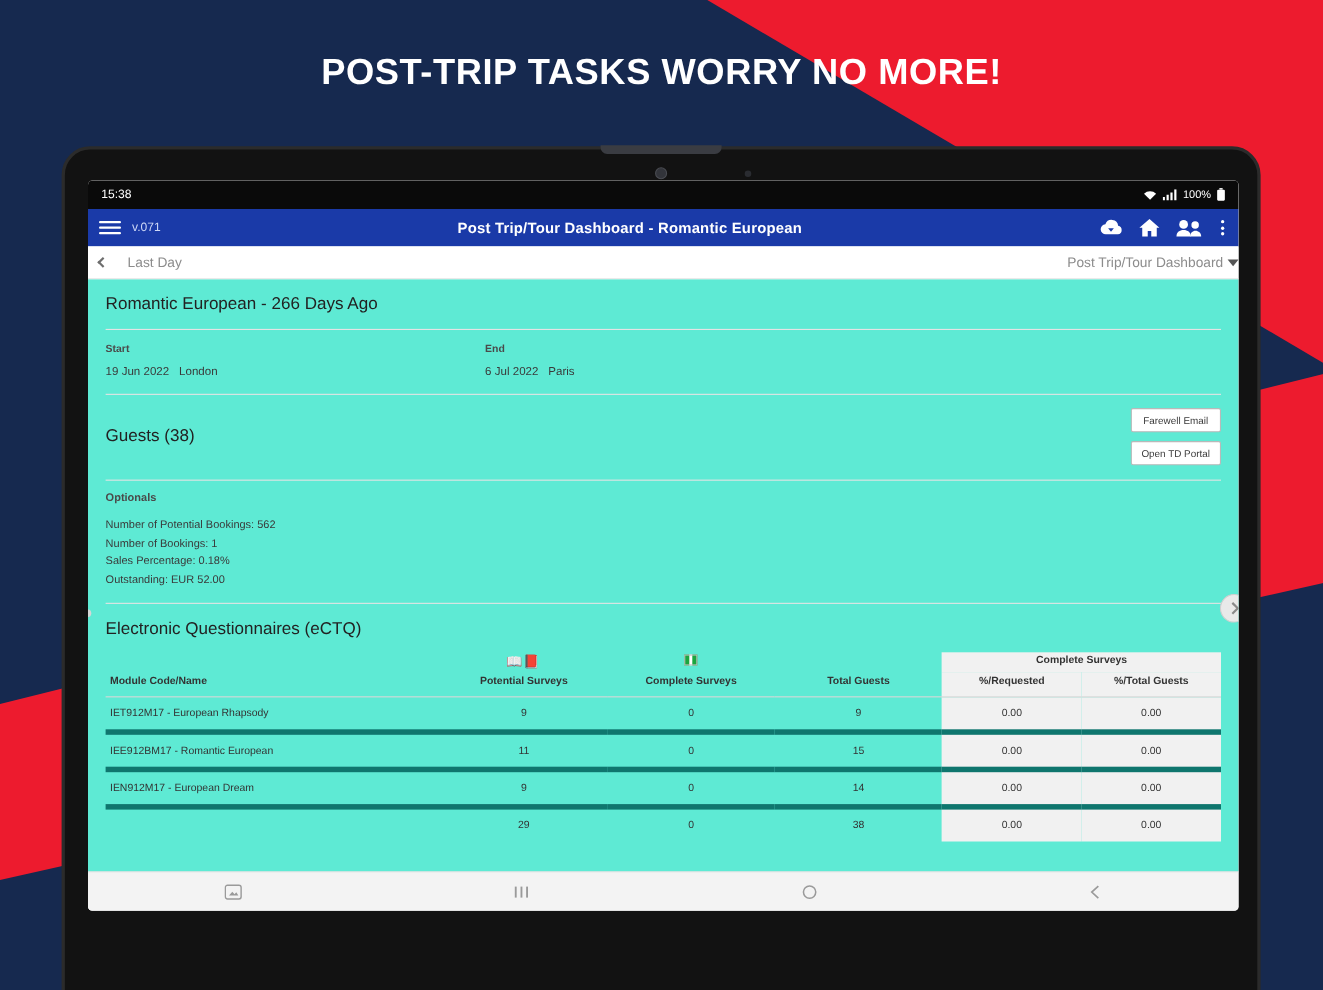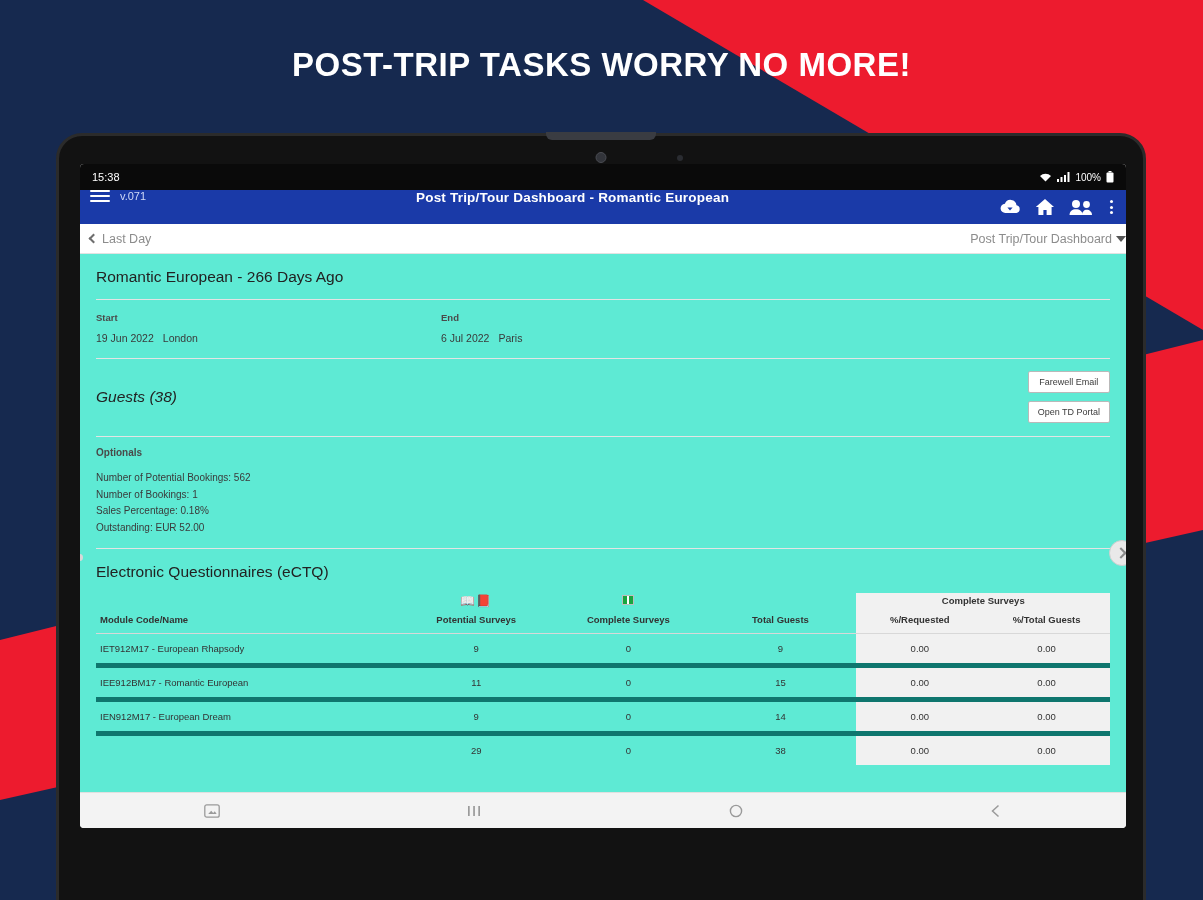--- a/index.html
+++ b/index.html
@@ -105,20 +105,21 @@
   }
   .status-right { display: flex; align-items: center; gap: 5px; }
   .status-right svg { display: block; }
   .batt-text { font-size: 10px; }
 
   
   .app-bar {
     height: 34px;
     background: #1a3aa8;
     display: flex;
+    align-items: center;
     padding: 0 10px;
     color: #ffffff;
     gap: 10px;
   }
   .hamburger { width: 20px; display: flex; flex-direction: column; gap: 3px; cursor: pointer; }
   .hamburger span { display: block; height: 2px; background: #fff; border-radius: 1px; }
   .version { font-size: 11px; color: #cfd9f7; }
   .app-title {
     flex: 1;
     text-align: center;
@@ -135,21 +136,21 @@
   .sub-nav {
     height: 30px;
     background: #ffffff;
     border-bottom: 1px solid #e2e2e2;
     display: flex;
     align-items: center;
     padding: 0 10px;
     position: relative;
   }
   .back-link {
-    display: flex; align-items: center; gap: 5px;
+    display: flex; align-items: center; gap: 19px;
     color: #8c8c8c; font-size: 12.5px;
   }
   .chev-left {
     width: 7px; height: 7px;
     border-left: 2px solid #6e6e6e;
     border-bottom: 2px solid #6e6e6e;
     transform: rotate(45deg);
   }
   .sub-nav-center {
     position: absolute;
@@ -195,21 +196,21 @@
   .meta-value { font-size: 10.5px; color: #3a3a3a; }
   .meta-value .sep { display: inline-block; width: 9px; }
 
   .guests-row {
     display: flex;
     align-items: center;
     justify-content: space-between;
     padding: 12px 0 13px 0;
     border-bottom: 1px solid #e4e4e4;
   }
-  .guests-title { font-size: 15.5px; color: #222; font-style: italic; }
+  .guests-title { font-size: 15.5px; color: #222; }
   .guests-buttons { display: flex; gap: 8px; flex-direction: column; }
   .ghost-btn {
     border: 1px solid #b9b9b9;
     background: #fff;
     color: #3b3b3b;
     font-size: 9px;
     padding: 5px 9px;
     border-radius: 2px;
     cursor: pointer;
     white-space: nowrap;

